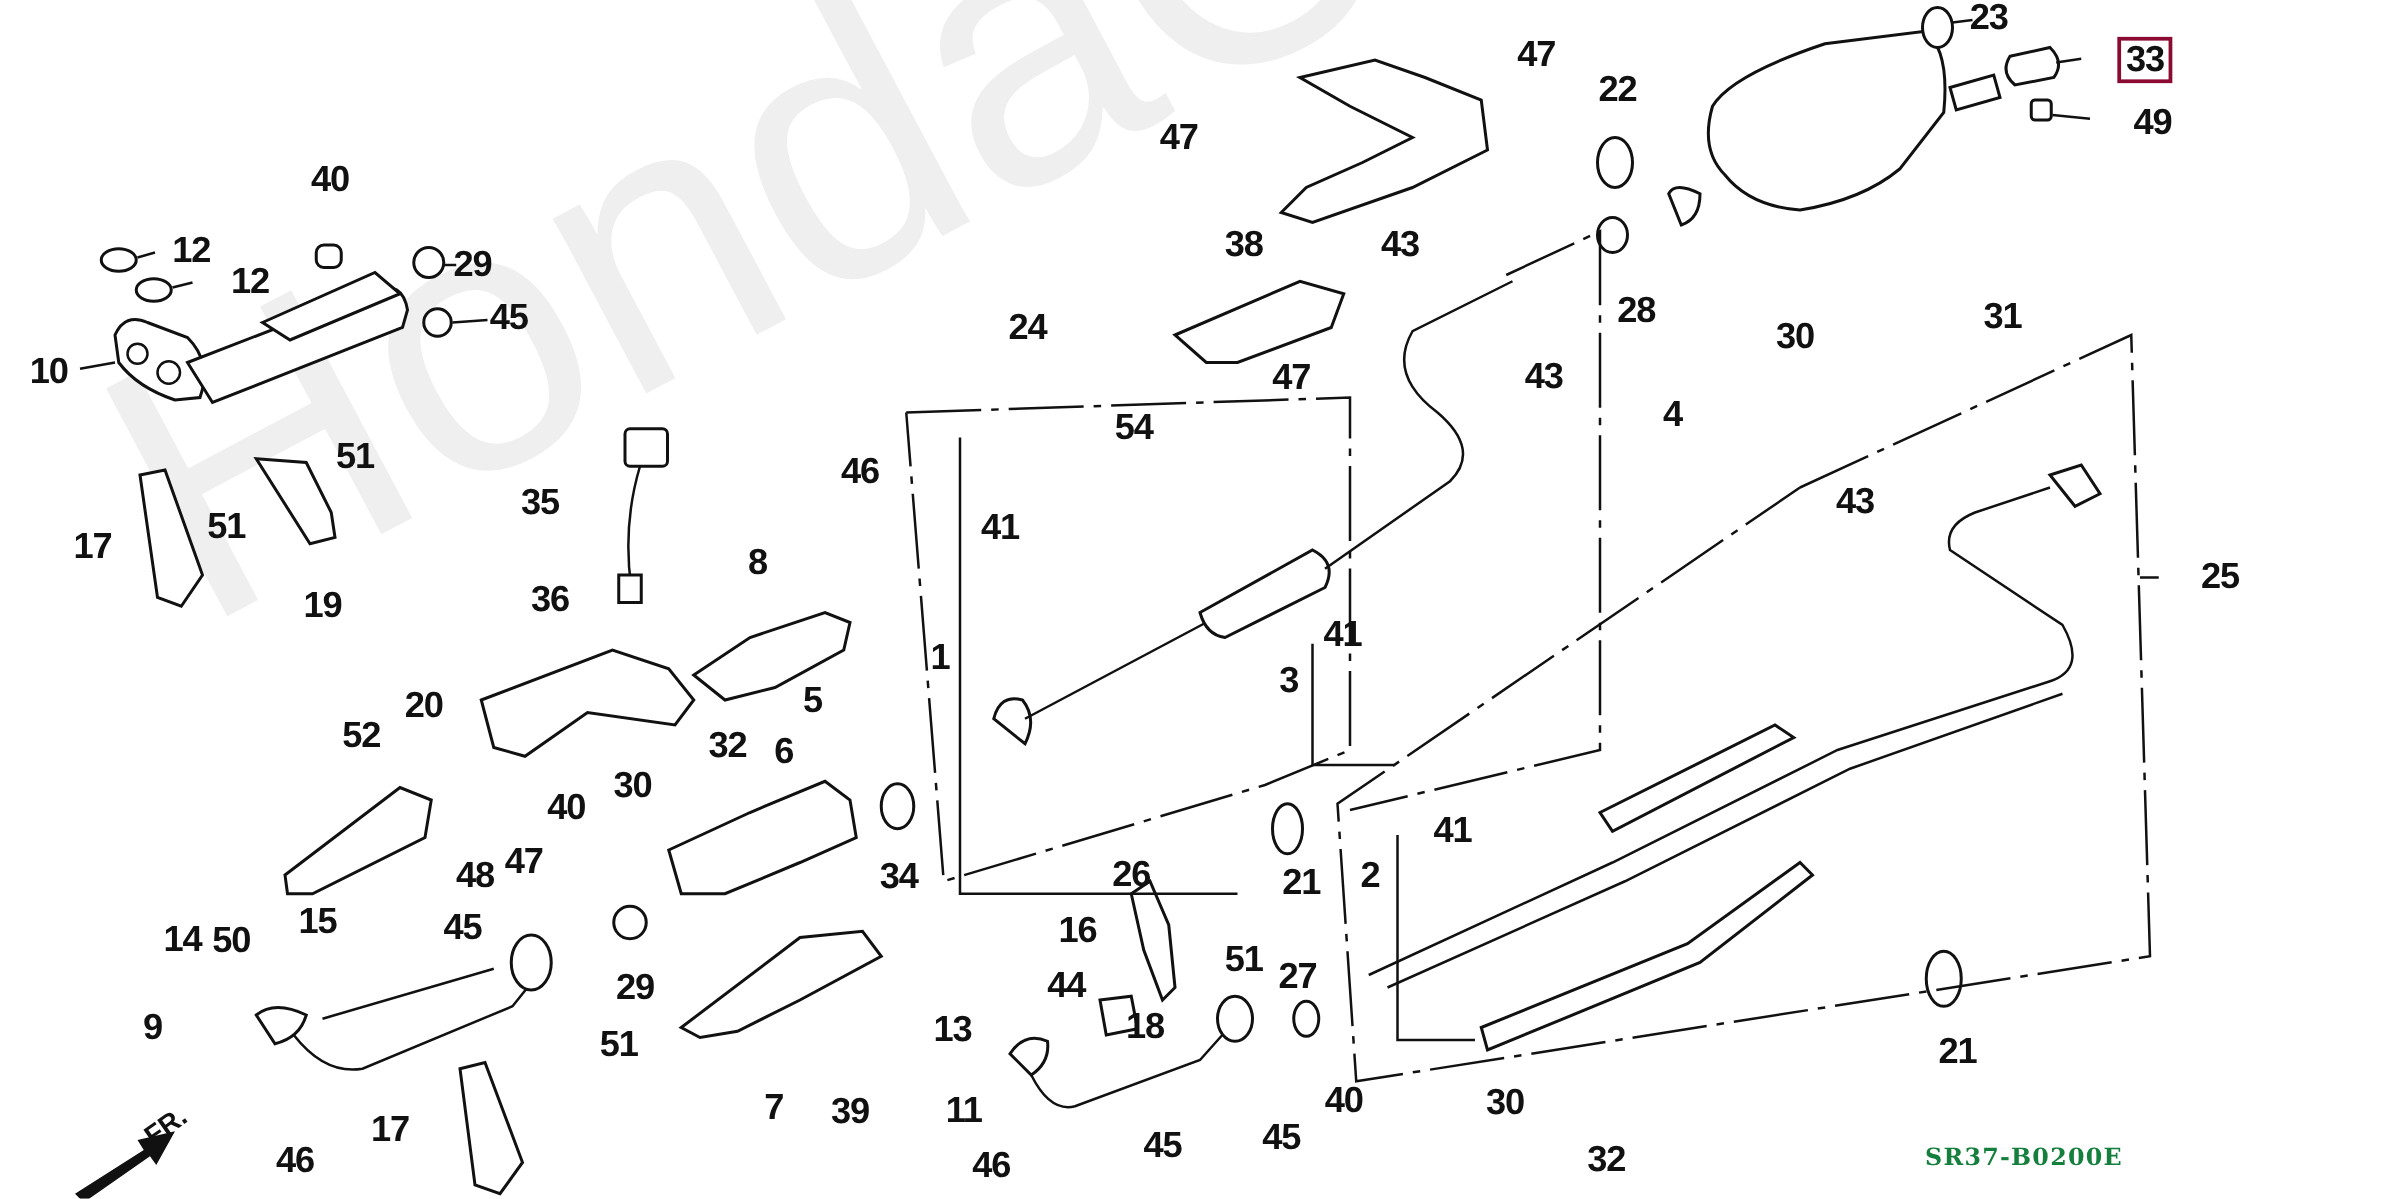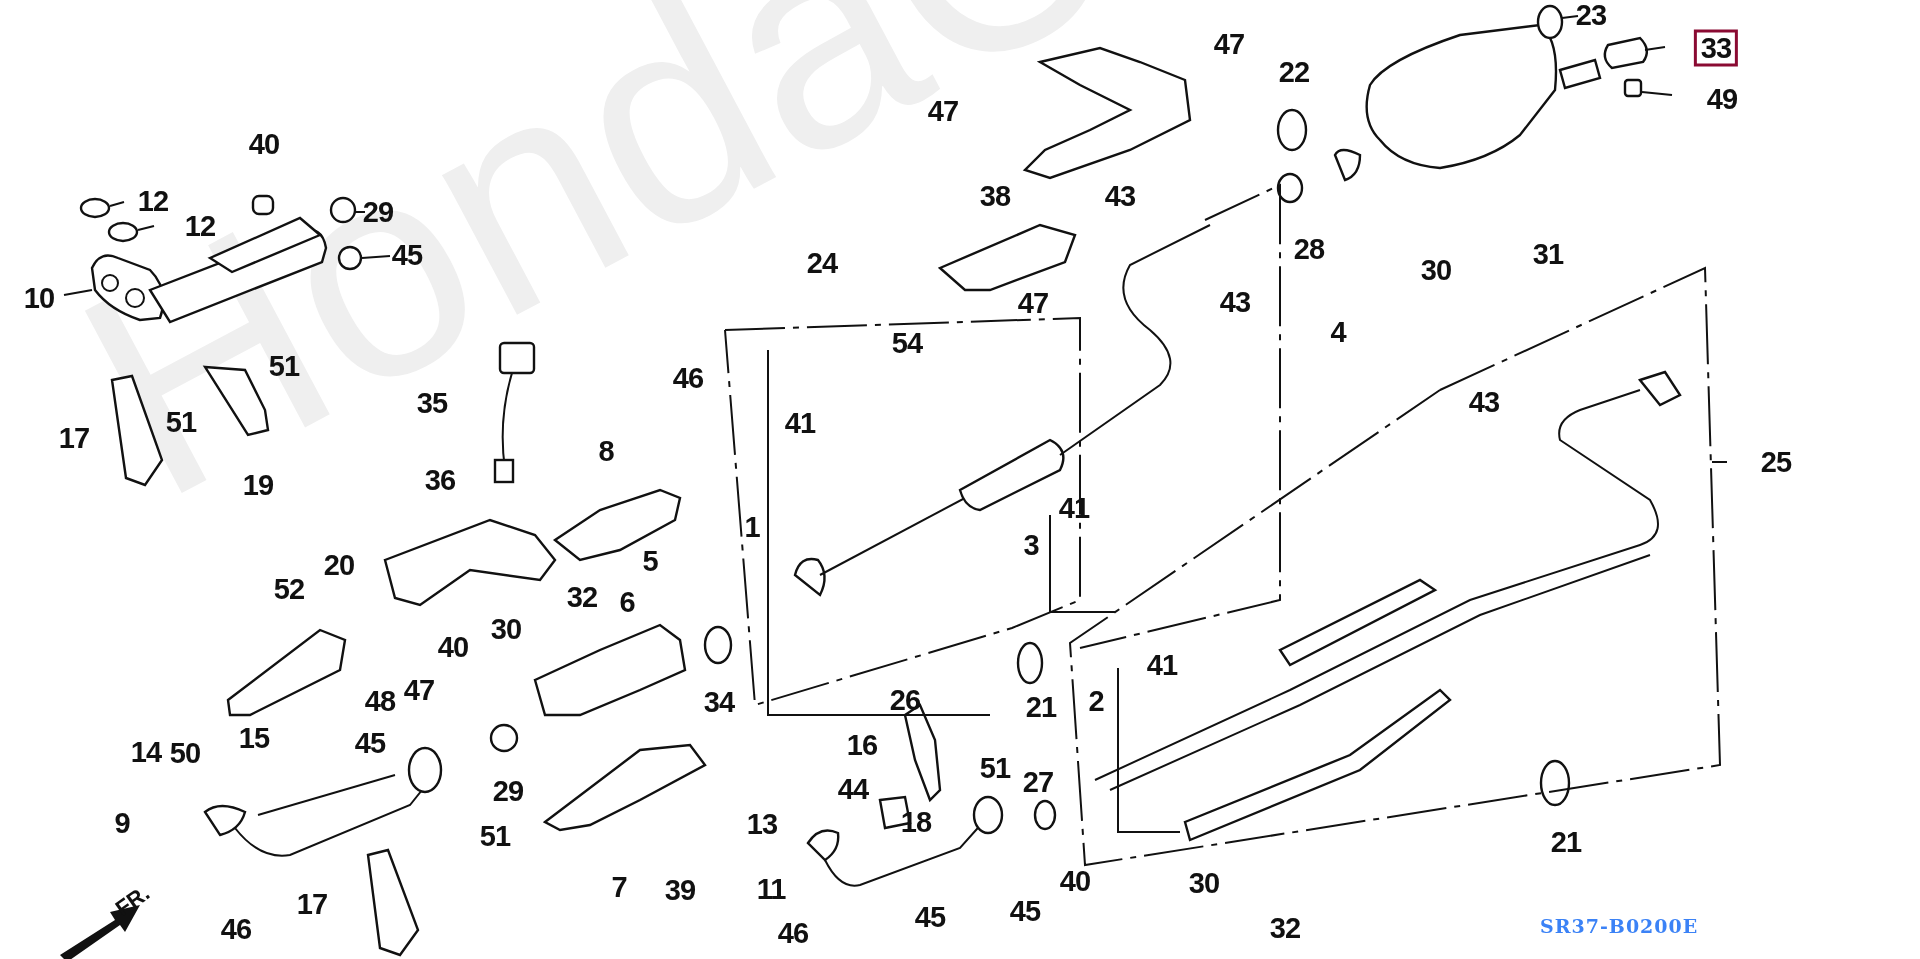--- a/index.html
+++ b/index.html
@@ -1,20 +1,20 @@
 <!DOCTYPE html>
 <html><head>
 <meta charset="utf-8">
 <style>
   html, body { margin:0; padding:0; background:#ffffff; }
   body { width:1920px; height:959px; position:relative; overflow:hidden; font-family:"Liberation Sans", sans-serif; }
   #diagram { position:absolute; left:0; top:0; width:1920px; height:959px; }
   .callout { position:absolute; font-family:"Liberation Sans", sans-serif; font-weight:bold; font-size:29px; color:#111; line-height:1; white-space:nowrap; transform:translate(-50%,-50%); letter-spacing:-1px; }
   .callout.hl { border:3px solid #8a0a32; padding:1px 4px; background:#fff; }
-  .code { position:absolute; left:1540px; top:915px; font-family:"DejaVu Serif", serif; font-weight:bold; font-size:19px; color:#3b82f6; letter-spacing:1px; }
+  .code { position:absolute; left:1540px; top:915px; font-family:"DejaVu Serif", serif; font-weight:bold; font-size:19px; color:#15803d; letter-spacing:1px; }
   .fr { position:absolute; left:115px; top:888px; font-family:"Liberation Sans", sans-serif; font-weight:bold; font-size:22px; color:#111; transform:rotate(-35deg); }
   .watermark { position:absolute; left:30px; top:260px; font-family:"Liberation Sans", sans-serif; font-size:300px; color:#efefef; transform:rotate(-28deg); transform-origin:left top; white-space:nowrap; pointer-events:none; z-index:0; }
   svg .ln { stroke:#111; stroke-width:2; fill:none; }
   svg .pt { stroke:#111; stroke-width:2.4; fill:#fff; }
   svg .dash { stroke:#111; stroke-width:2; fill:none; stroke-dasharray:60 8 6 8; }
 </style>
 </head>
 <body>
 
 <div class="watermark">HondaCarMine.ru</div>
@@ -194,21 +194,21 @@
   <span class="callout" style="left:822px;top:263px">24</span>
   <span class="callout" style="left:1776px;top:462px">25</span>
   <span class="callout" style="left:905px;top:700px">26</span>
   <span class="callout" style="left:1038px;top:782px">27</span>
   <span class="callout" style="left:1309px;top:249px">28</span>
   <span class="callout" style="left:378px;top:212px">29</span>
   <span class="callout" style="left:508px;top:791px">29</span>
   <span class="callout" style="left:506px;top:629px">30</span>
   <span class="callout" style="left:1436px;top:270px">30</span>
   <span class="callout" style="left:1204px;top:883px">30</span>
-  <span class="callout" style="left:1548px;top:254px">31</span>
+  <span class="callout" style="left:1602px;top:254px">31</span>
   <span class="callout" style="left:582px;top:597px">32</span>
   <span class="callout" style="left:1285px;top:928px">32</span>
   <span class="callout hl" style="left: 1716px; top: 48px; border-color: rgb(138, 10, 50);">33</span>
   <span class="callout" style="left:719px;top:702px">34</span>
   <span class="callout" style="left:432px;top:403px">35</span>
   <span class="callout" style="left:440px;top:480px">36</span>
   <span class="callout" style="left:1120px;top:196px">43</span>
   <span class="callout" style="left:995px;top:196px">38</span>
   <span class="callout" style="left:680px;top:890px">39</span>
   <span class="callout" style="left:264px;top:144px">40</span>

